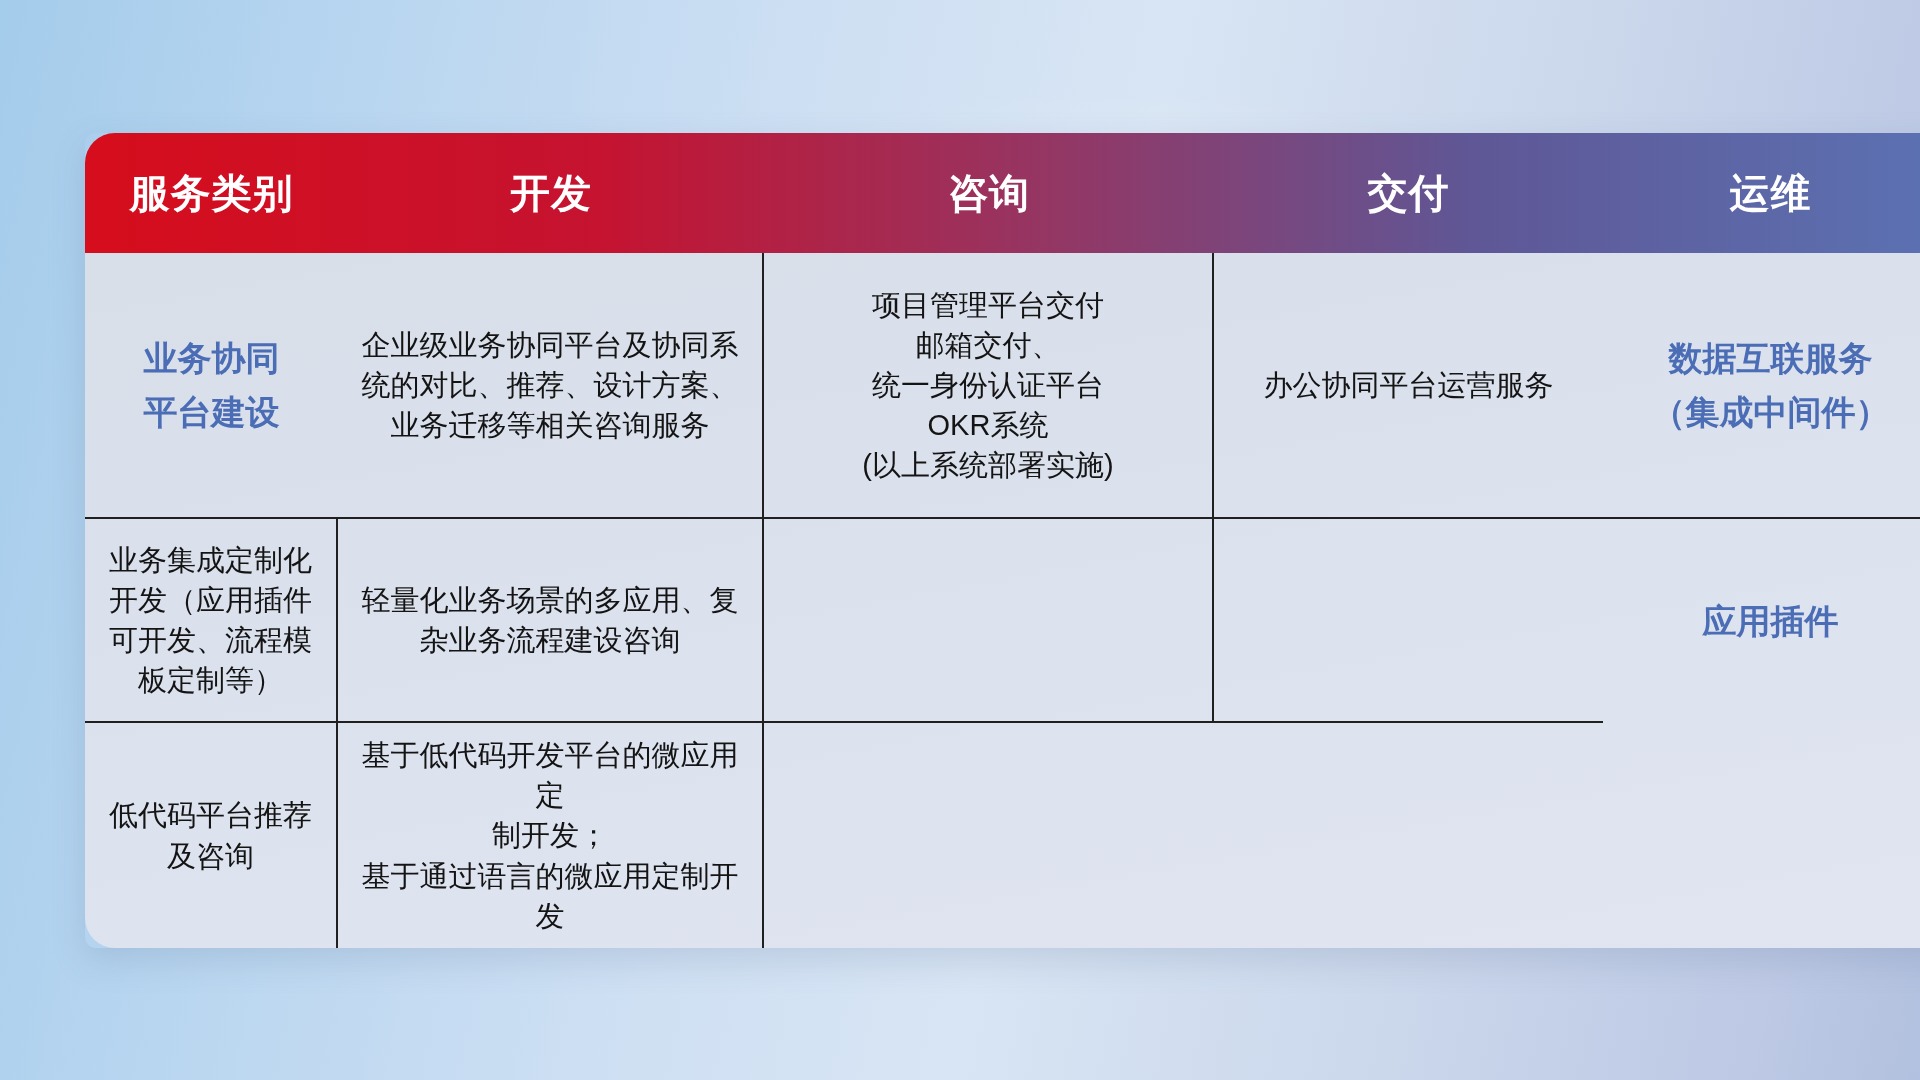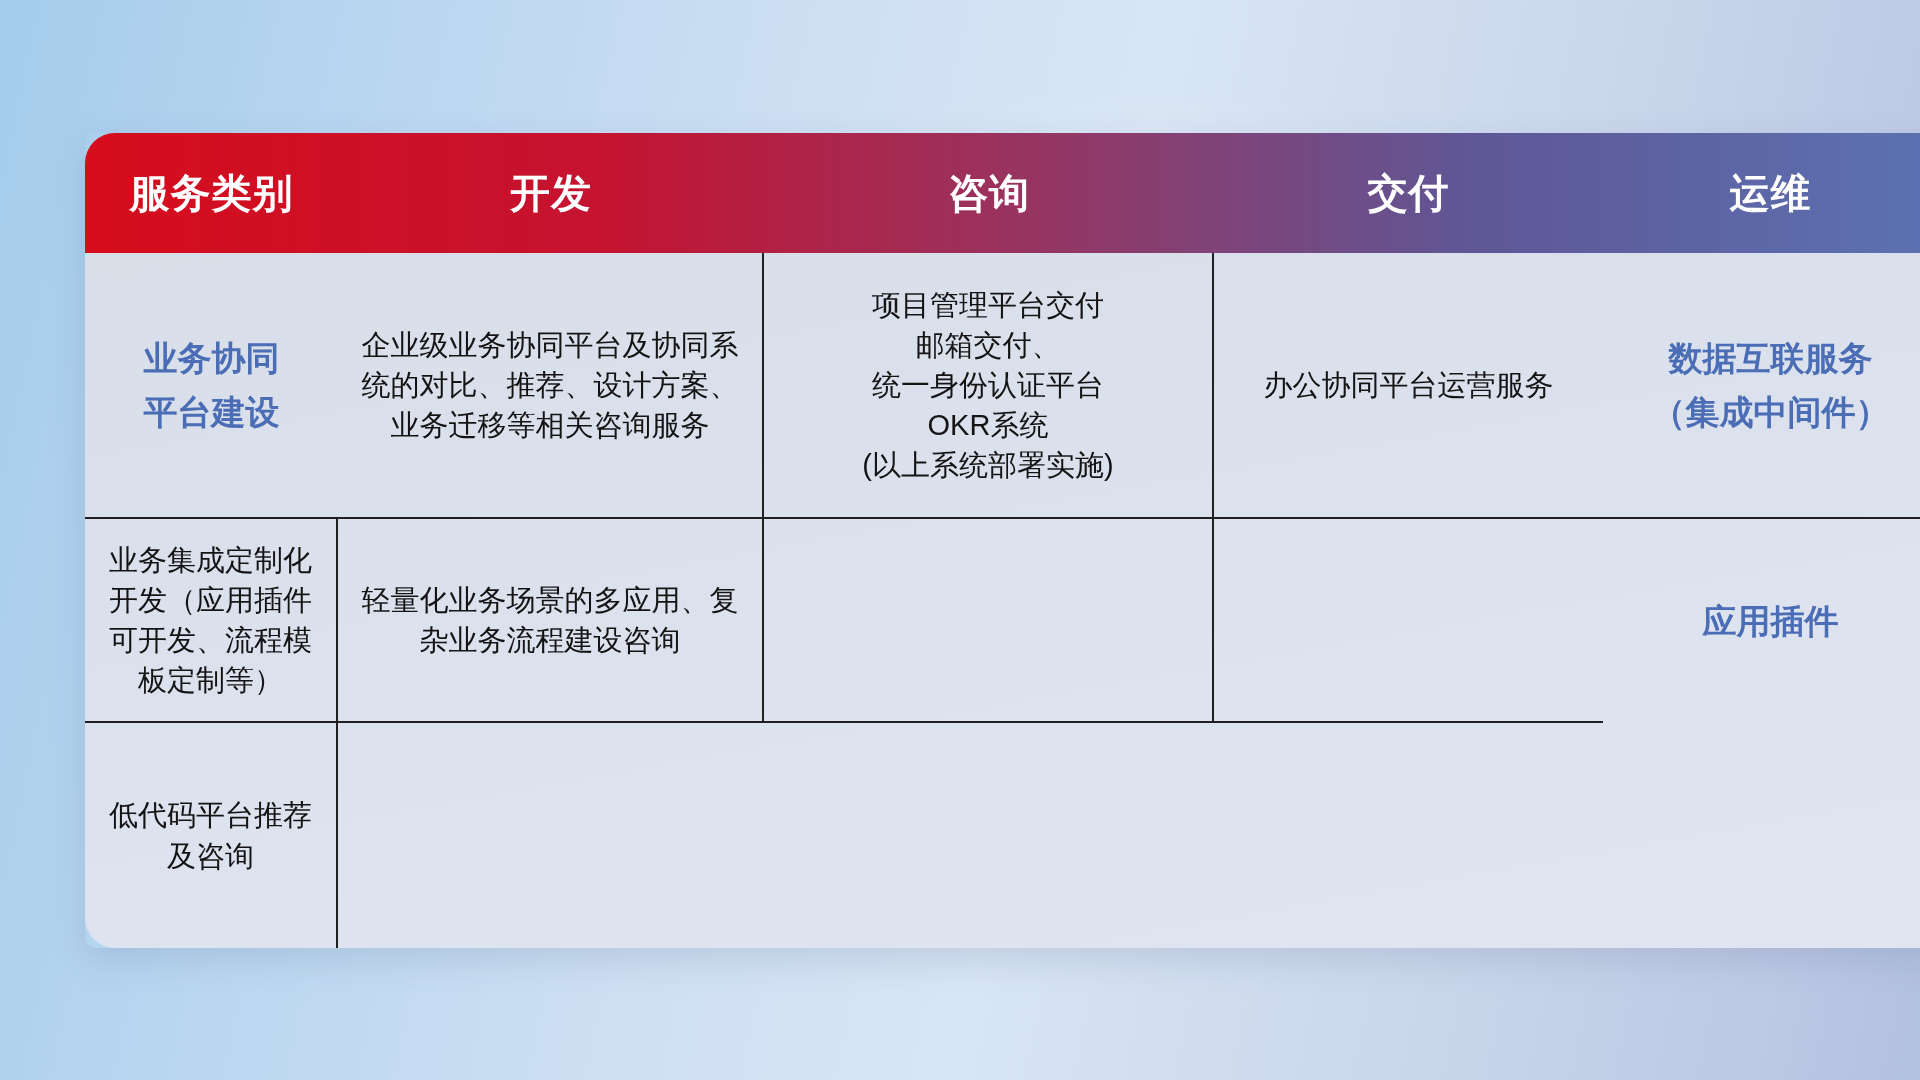--- a/index.html
+++ b/index.html
@@ -110,18 +110,23 @@
     <div class="cell hb">
         <span></span>
       </div>
 
     <div class="cell cat">
         <span>应用插件</span>
       </div>
     <div class="cell vr">
         <span>低代码平台推荐及咨询</span>
       </div>
+    <div class="cell vr">
+        <span>基于低代码开发平台的微应用定
+制开发；
+基于通过语言的微应用定制开发</span>
+      </div>
     <div class="cell">
         <span></span>
       </div>
 
   </div>
 </div>
 
 </body></html>

